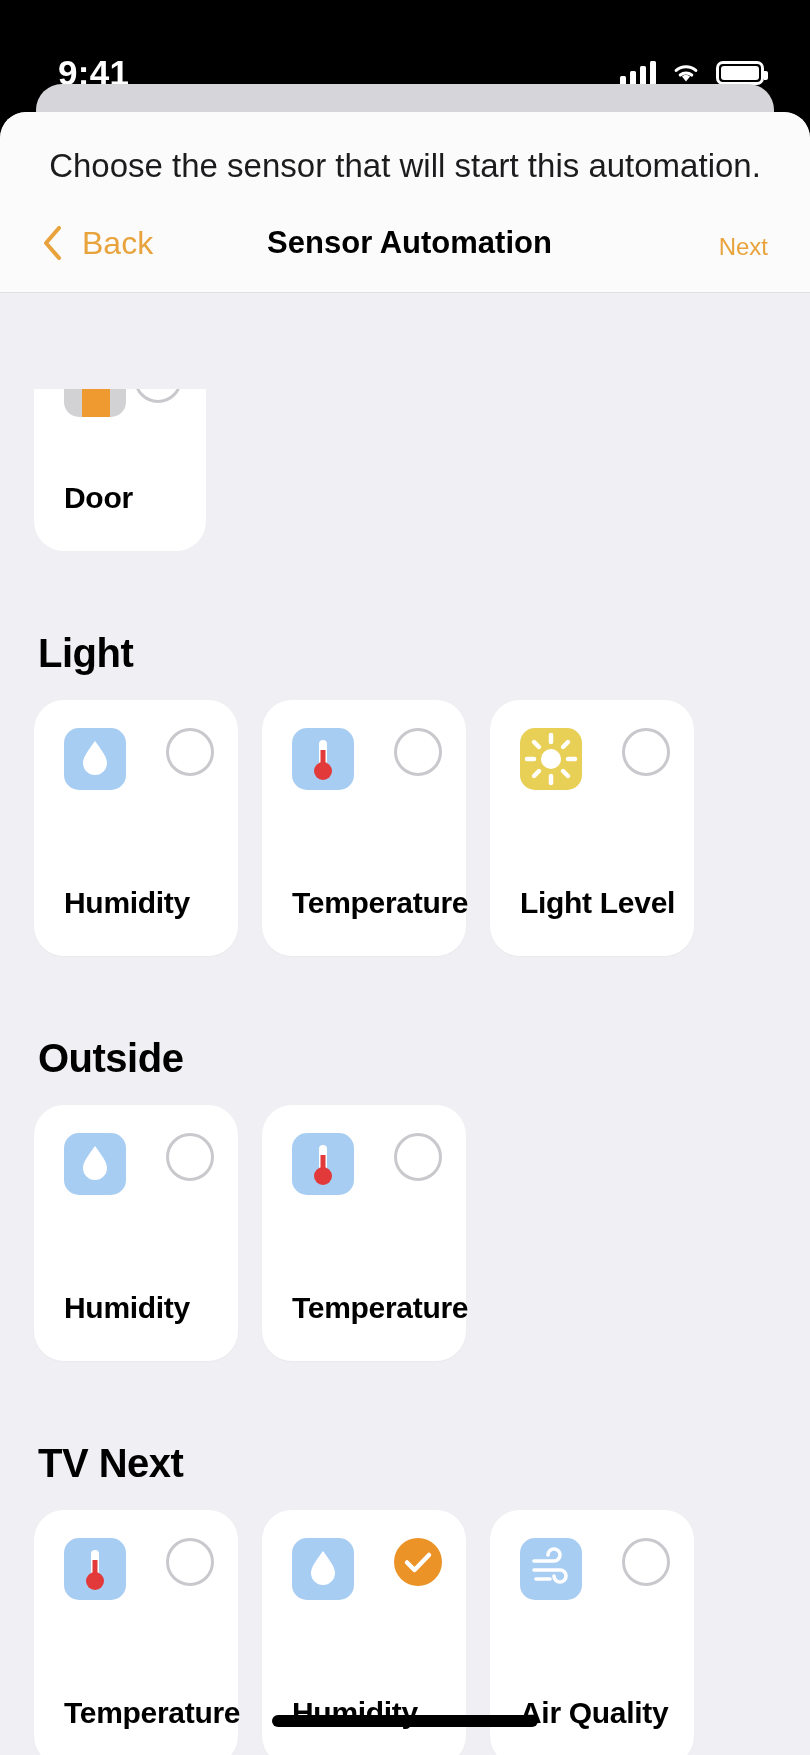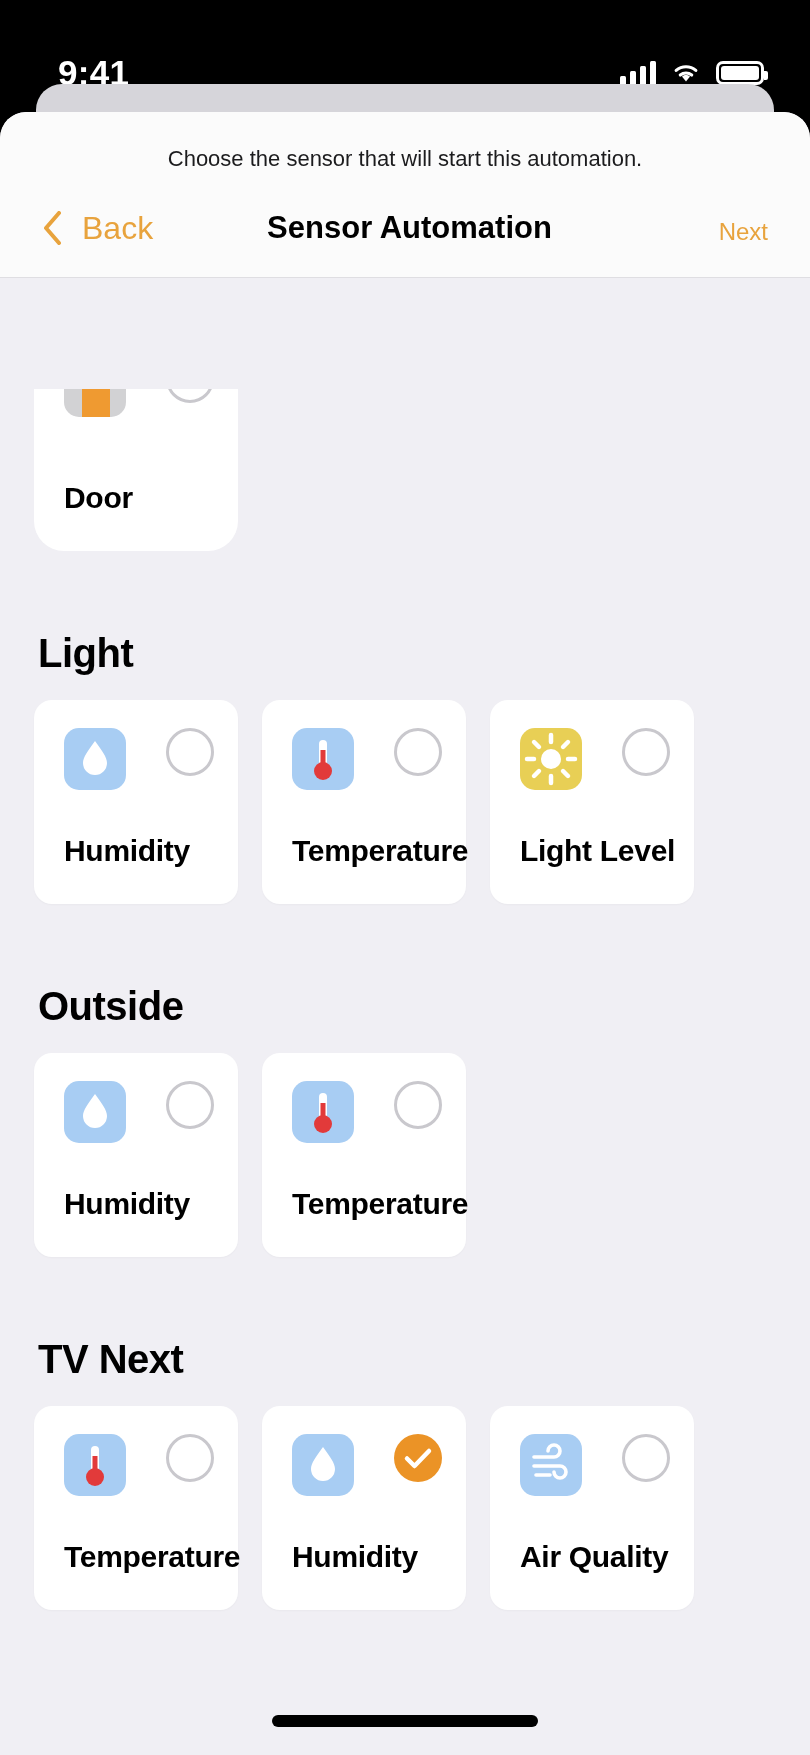--- a/index.html
+++ b/index.html
@@ -60,21 +60,21 @@
   }
 
   .sheet-head{
     background:#fbfbfb;
     border-radius:26px 26px 0 0;
     padding-top:0;
     box-shadow:0 1px 0 rgba(0,0,0,.07);
   }
   .prompt{
     text-align:center;
-    font-size:22px; color:#1c1c1e;
+    font-size:33px; color:#1c1c1e;
     padding:32px 40px 0;
     line-height:1.35;
     font-weight:400;
   }
   .navbar{
     display:flex; align-items:center; justify-content:space-between;
     padding:36px 42px 30px;
   }
   .nav-back{
     display:flex; align-items:center; gap:20px;
@@ -103,22 +103,22 @@
   }
 
   .row{
     display:flex; gap:24px;
     padding-left:34px;
     margin-bottom:80px;
   }
 
   .card{
     flex:0 0 auto;
-    width:204px; height:204px;
-    background:#fff; border-radius:18px;
+    width:204px; height:256px;
+    background:#fff; border-radius:30px;
     position:relative;
     padding:28px 0 0 0;
     cursor:pointer;
     box-shadow:0 1px 2px rgba(0,0,0,.03);
   }
 
   .card-icon{
     position:absolute; left:30px; top:28px;
     width:62px; height:62px; border-radius:15px;
     display:flex; align-items:center; justify-content:center;
@@ -146,21 +146,21 @@
   .door-panel{
     position:absolute; left:18px; top:0; width:28px; height:62px;
     background:#ef9a31;
   }
 
   
   .row-partial{
     display:flex; gap:24px; padding-left:34px; margin-bottom:80px;
   }
   .card-partial{
-    flex:0 0 auto; width:204px; height:162px;
+    flex:0 0 auto; width:172px; height:162px;
     background:#fff; border-radius:0 0 30px 30px;
     position:relative; cursor:pointer;
   }
   .card-partial .card-icon{ top:-34px; }
   .card-partial .card-check{ top:-34px; }
   .card-partial .card-label{ bottom:36px; }
 
   
   .home-ind{
     position:absolute; left:50%; transform:translateX(-50%);

